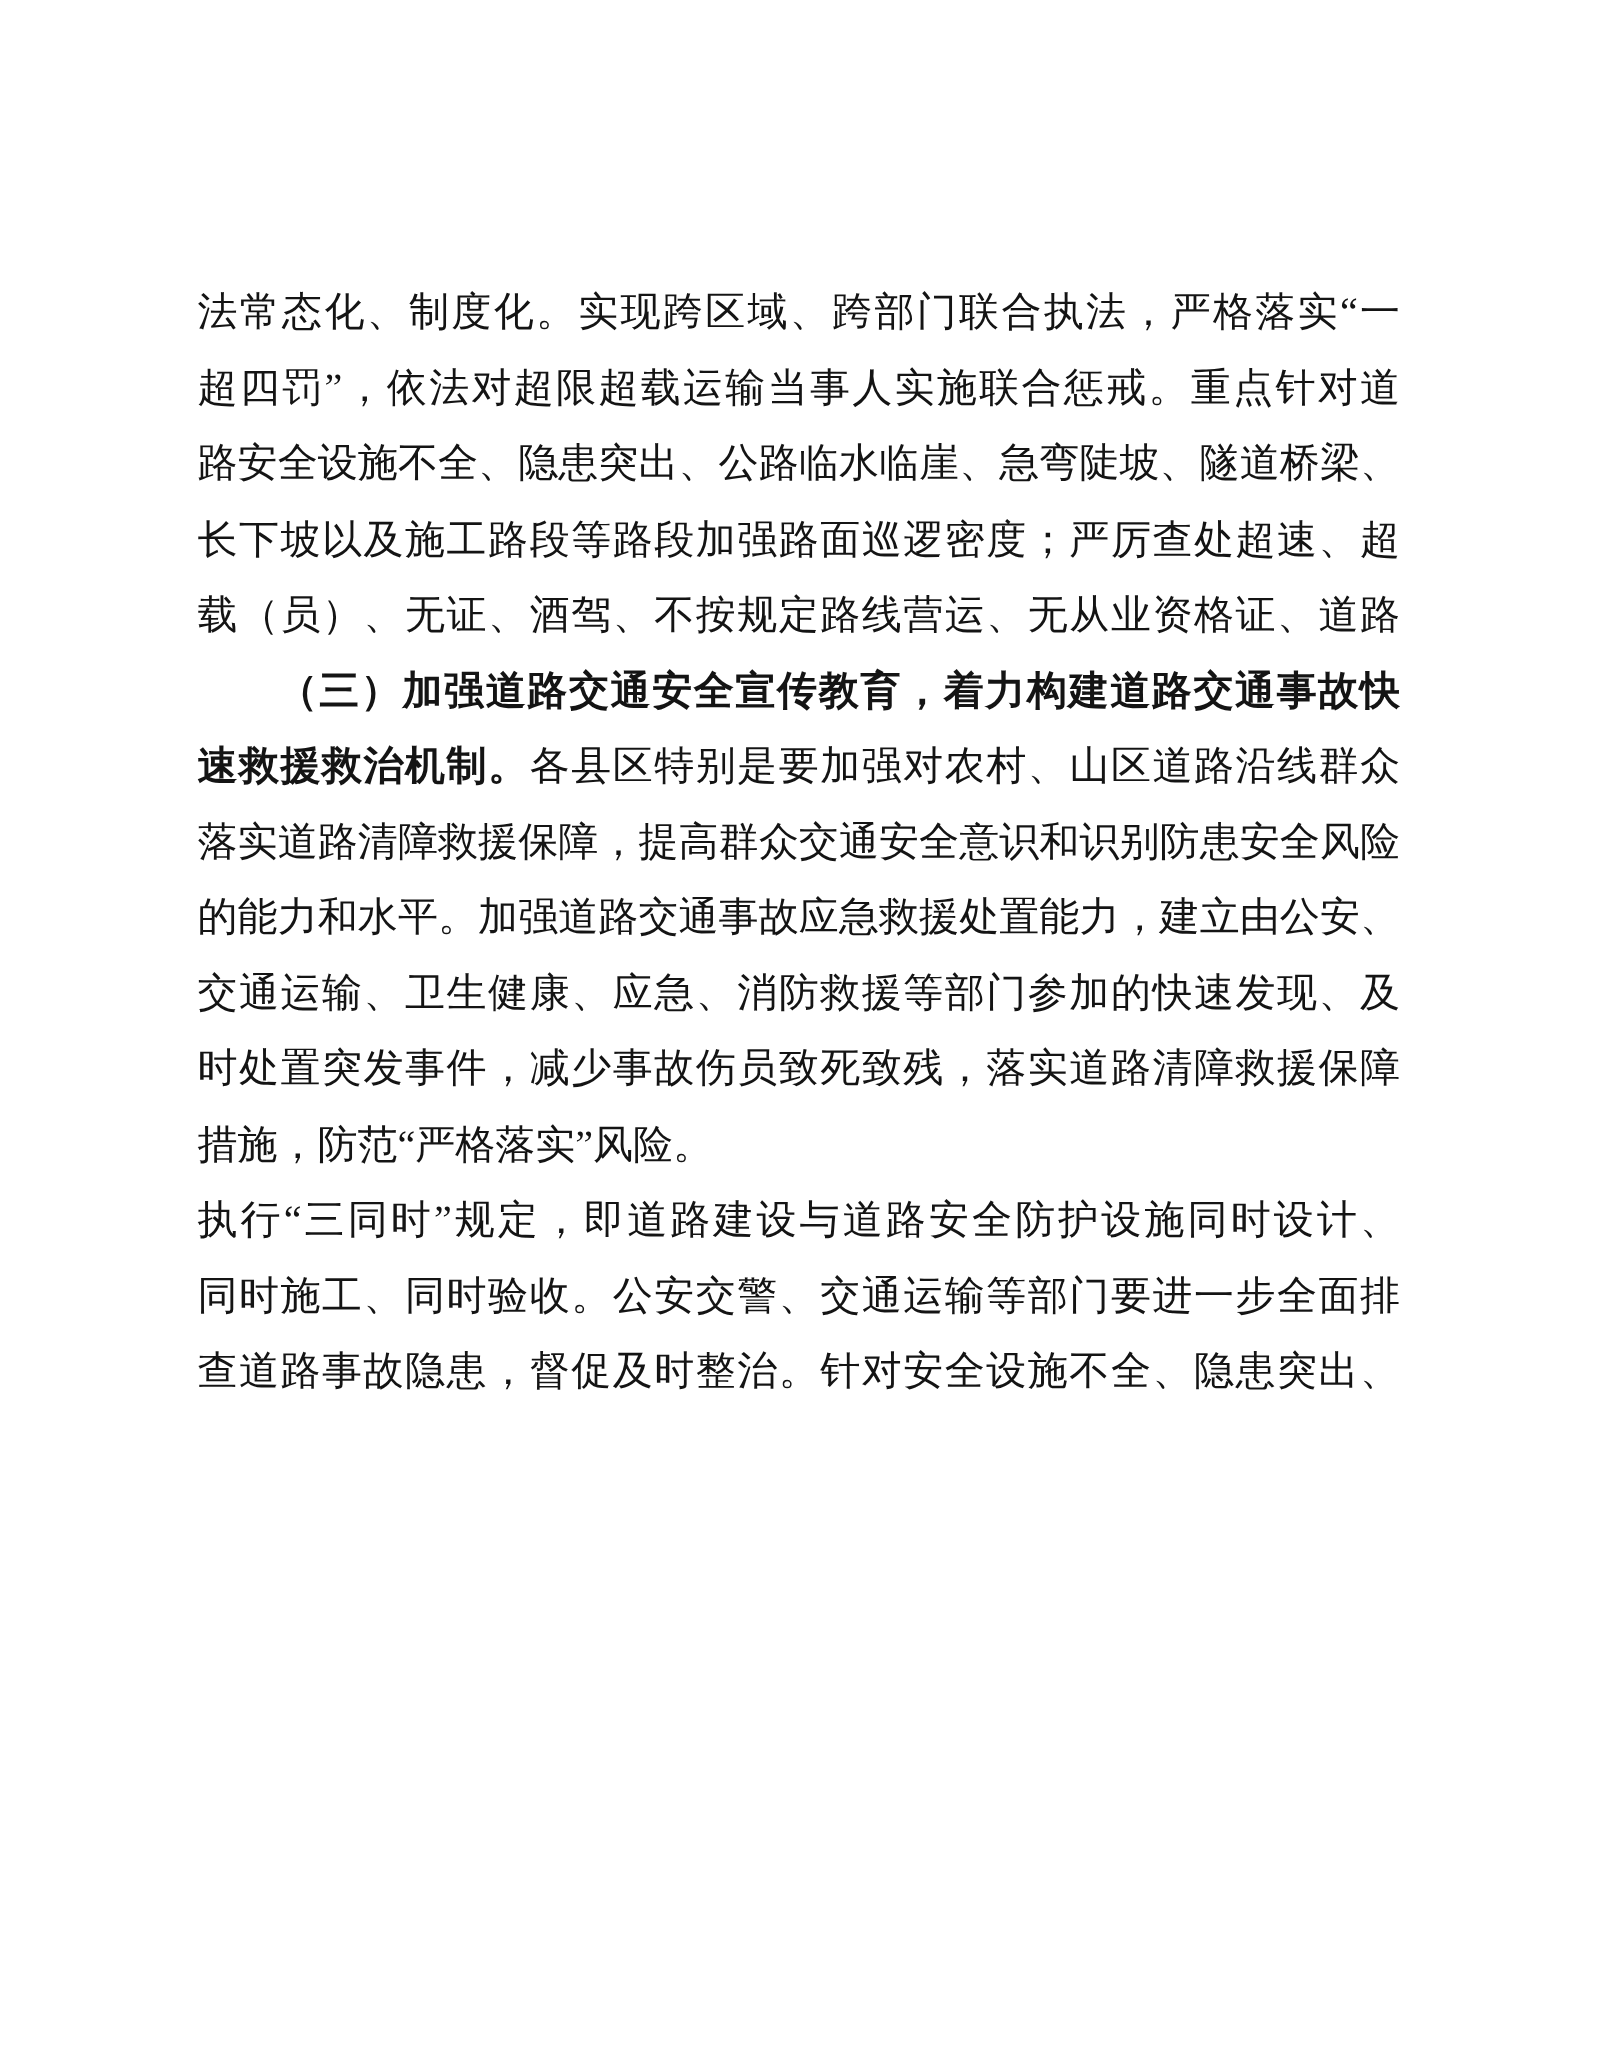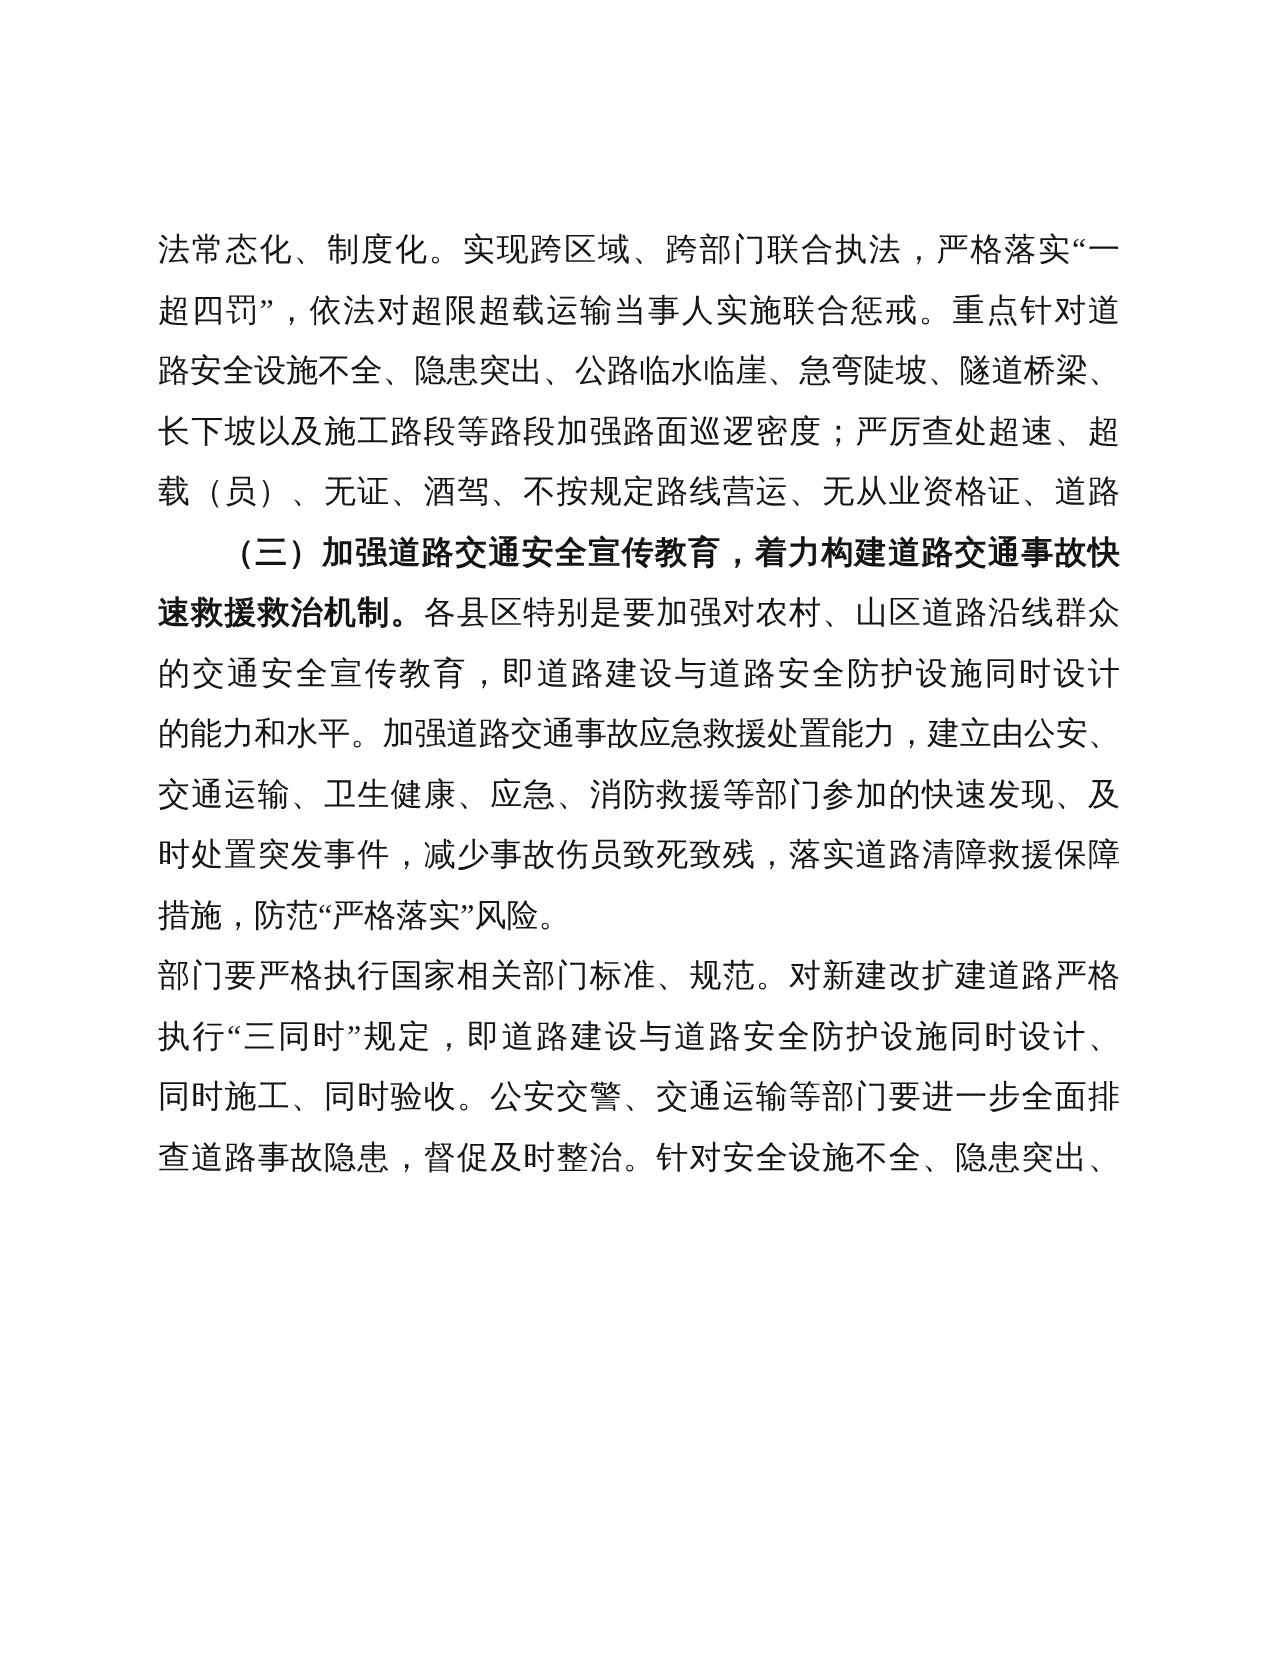--- a/index.html
+++ b/index.html
@@ -58,27 +58,26 @@
   <div class="textblock">
 
     <p class="line">法常态化、制度化。实现跨区域、跨部门联合执法，严格落实“一</p>
     <p class="line">超四罚”，依法对超限超载运输当事人实施联合惩戒。重点针对道</p>
     <p class="line">路安全设施不全、隐患突出、公路临水临崖、急弯陡坡、隧道桥梁、</p>
     <p class="line">长下坡以及施工路段等路段加强路面巡逻密度；严厉查处超速、超</p>
     <p class="line">载（员）、无证、酒驾、不按规定路线营运、无从业资格证、道路</p>
 
     <p class="line indent bold">（三）加强道路交通安全宣传教育，着力构建道路交通事故快</p>
     <p class="line"><span class="bold">速救援救治机制。</span><span>各县区特别是要加强对农村、山区道路沿线群众</span></p>
-    <p class="line">的交通安全宣传教育，即道路建设与道路安全防护设施同时设计</p>
+    <p class="line">落实道路清障救援保障，提高群众交通安全意识和识别防患安全风险</p>
     <p class="line">的能力和水平。加强道路交通事故应急救援处置能力，建立由公安、</p>
     <p class="line">交通运输、卫生健康、应急、消防救援等部门参加的快速发现、及</p>
     <p class="line">时处置突发事件，减少事故伤员致死致残，落实道路清障救援保障</p>
     <p class="line short">措施，防范“严格落实”风险。</p>
 
-    <p class="line">部门要严格执行国家相关部门标准、规范。对新建改扩建道路严格</p>
     <p class="line">执行“三同时”规定，即道路建设与道路安全防护设施同时设计、</p>
     <p class="line">同时施工、同时验收。公安交警、交通运输等部门要进一步全面排</p>
     <p class="line">查道路事故隐患，督促及时整治。针对安全设施不全、隐患突出、</p>
 
   </div>
 
   <div class="pagenum">— 22 —</div>
 </div>
 
 </body></html>

